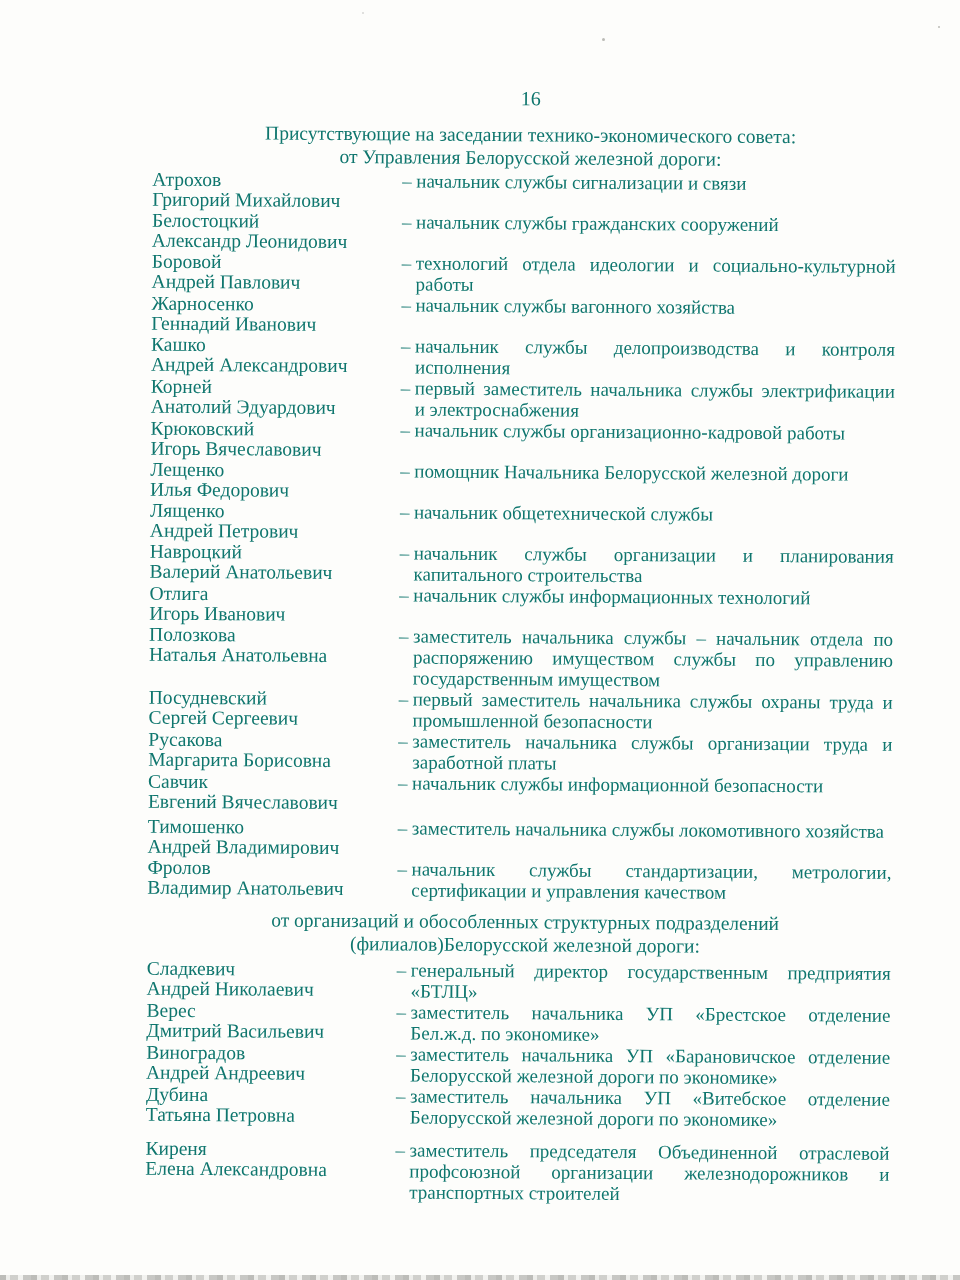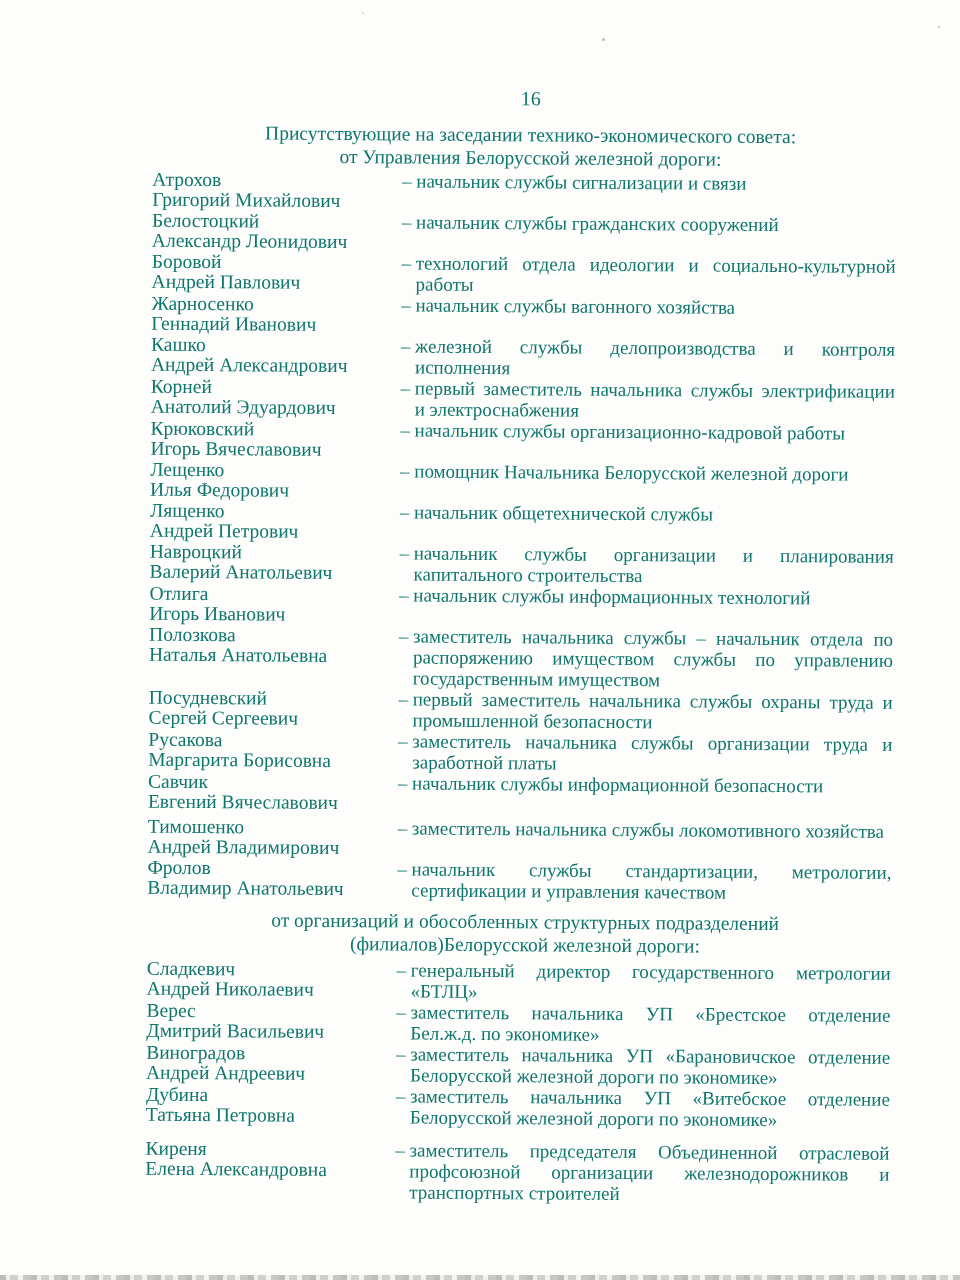--- a/index.html
+++ b/index.html
@@ -140,21 +140,21 @@
       <span>начальник службы вагонного хозяйства</span>
     </div>
   </div>
           <div class="entry">
     <div class="name">
       <div>Кашко</div>
       <div>Андрей Александрович</div>
     </div>
     <div class="pos">
       <span class="dash">–</span>
-      <span>железной службы делопроизводства и контроля исполнения</span>
+      <span>начальник службы делопроизводства и контроля исполнения</span>
     </div>
   </div>
           <div class="entry">
     <div class="name">
       <div>Корней</div>
       <div>Анатолий Эдуардович</div>
     </div>
     <div class="pos">
       <span class="dash">–</span>
       <span>первый заместитель начальника службы электрификации и электроснабжения</span>
@@ -279,21 +279,21 @@
         <div>(филиалов)Белорусской железной дороги:</div>
       </div>
       <div class="entries" data-entries="1">
           <div class="entry">
     <div class="name">
       <div>Сладкевич</div>
       <div>Андрей Николаевич</div>
     </div>
     <div class="pos">
       <span class="dash">–</span>
-      <span>генеральный директор государственного метрологии «БТЛЦ»</span>
+      <span>генеральный директор государственным предприятия «БТЛЦ»</span>
     </div>
   </div>
           <div class="entry">
     <div class="name">
       <div>Верес</div>
       <div>Дмитрий Васильевич</div>
     </div>
     <div class="pos">
       <span class="dash">–</span>
       <span>заместитель начальника УП «Брестское отделение Бел.ж.д. по экономике»</span>

